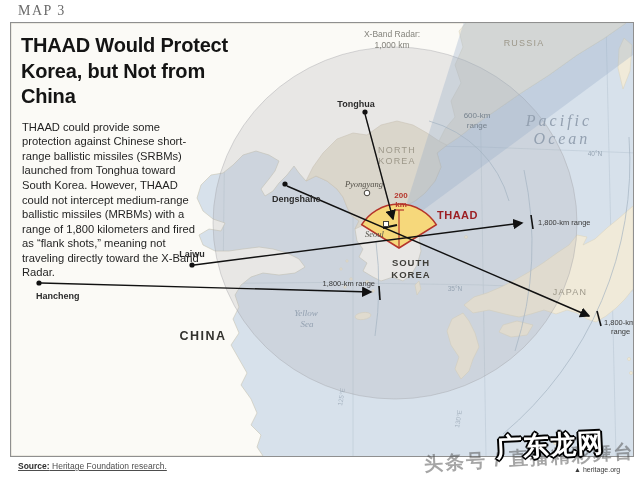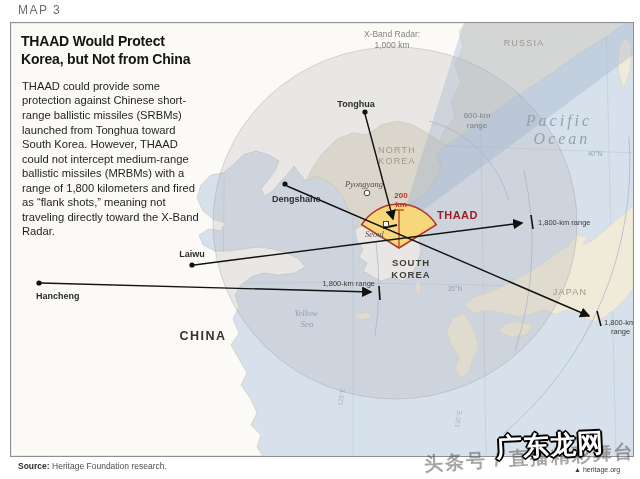--- a/index.html
+++ b/index.html
@@ -1,29 +1,29 @@
 <!DOCTYPE html>
 <html><head>
 <meta charset="utf-8">
 <style>
   html,body{margin:0;padding:0;}
   body{width:640px;height:479px;position:relative;background:#ffffff;overflow:hidden;
        font-family:"Liberation Sans",sans-serif;}
-  .map-kicker{position:absolute;left:18px;top:3px;font-family:Liberation Sans, sans-serif;
-       font-size:12px;letter-spacing:1.5px;color:#6b6b6b;}
+  .map-kicker{position:absolute;left:18px;top:3px;font-family:Liberation Serif, serif;
+       font-size:14px;letter-spacing:1.5px;color:#6b6b6b;}
   .map-frame{position:absolute;left:10px;top:22px;width:622px;height:433px;
        border:1px solid #8f8f8f;box-sizing:content-box;background:#8b5cf6;}
   .map-frame svg{display:block;}
   .infobox{position:absolute;left:21px;top:33px;width:236px;}
-  .infobox h1{margin:0;font-size:14px;line-height:1.28;font-weight:bold;color:#141414;
+  .infobox h1{margin:0;font-size:20px;line-height:1.28;font-weight:bold;color:#141414;
        letter-spacing:-0.2px;}
   .infobox h1 span{display:block;}
   .infobox p{margin:10px 0 0 1px;width:178px;font-family:Liberation Sans, sans-serif;
        font-size:11.2px;line-height:1.3;color:#1f1f1f;}
-  .source{position:absolute;left:18px;top:461px;font-size:8.5px;color:#4d4d4d;}
+  .source{position:absolute;left:18px;top:461px;font-size:8.5px;color:#4d4d4d;text-decoration:underline;}
   .source b{color:#2e2e2e;}
   .wm-sub{position:absolute;left:424px;top:445px;font-size:19px;letter-spacing:2px;
        color:rgba(75,75,75,0.5);transform:rotate(-3.5deg);white-space:nowrap;z-index:5;
        font-weight:bold;}
   .wm-main{position:absolute;left:496px;top:428px;font-size:26px;font-weight:bold;color:#ffffff;
        transform:rotate(-3deg);white-space:nowrap;z-index:6;letter-spacing:1px;
        text-shadow:-2px 0 0 #000,2px 0 0 #000,0 -2px 0 #000,0 2px 0 #000,
                    -1px -1px 0 #000,1px -1px 0 #000,-1px 1px 0 #000,1px 1px 0 #000;}
   .wm-org{position:absolute;left:574px;top:466px;font-size:7px;color:#3a3a3a;z-index:4;
        white-space:nowrap;}

